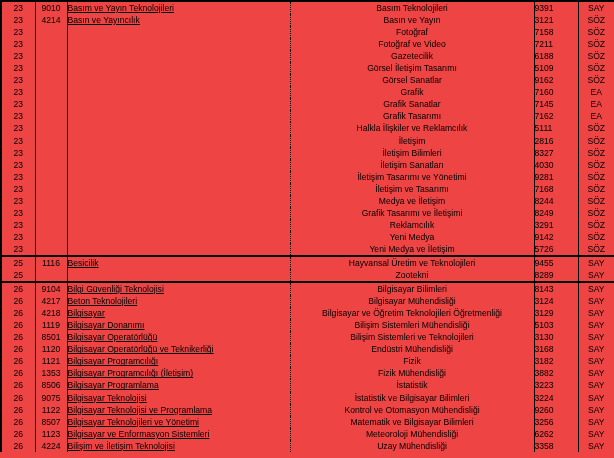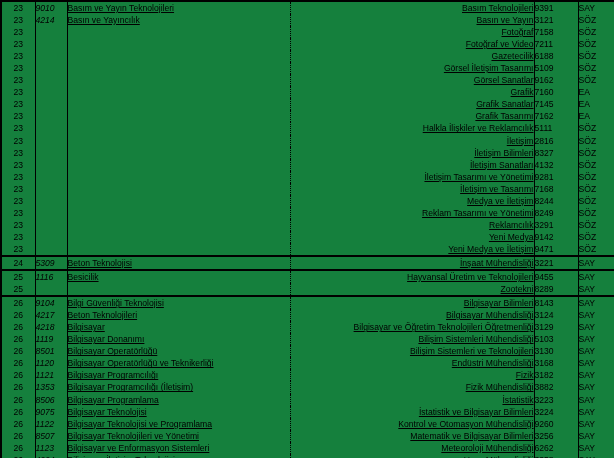--- a/index.html
+++ b/index.html
@@ -4,21 +4,21 @@
 <style>
   html, body {
     margin: 0;
     padding: 0;
     background: #ffffff;
   }
   .page {
     width: 614px;
     height: 458px;
     overflow: hidden;
-    background: #15803d;
+    background: #ef4444;
     position: relative;
   }
   table.conv {
     border-collapse: collapse;
     table-layout: fixed;
     width: 614px;
     font-family: "Liberation Sans", sans-serif;
     font-size: 8.6px;
     color: #000000;
     border-top: 2px solid #000;
@@ -35,25 +35,25 @@
   }
   
   col.w0 { width: 34px; }
   col.w1 { width: 32px; }
   col.w2 { width: 223px; }
   col.w3 { width: 244px; }
   col.w4 { width: 44px; }
   col.w5 { width: 37px; }
   
   td.c0 { text-align: center; border-right: 1.5px solid #000; }
-  td.c1 { border-right: 1.5px solid #000; font-style: italic; }
+  td.c1 { text-align: center; border-right: 1.5px solid #000; }
   td.c2 { text-align: left; padding-left: 4px; border-right: 1px dotted #000; text-decoration: underline; }
-  td.c3 { text-align: right; padding-left: 4px; border-right: 1.5px solid #000; text-decoration: underline; }
+  td.c3 { text-align: center; padding-left: 4px; border-right: 1.5px solid #000; }
   td.c4 { border-right: 1.5px solid #000; }
-  td.c5 { text-align: left; }
+  td.c5 { text-align: center; }
   tr.group-end td { border-bottom: 2px solid #000; }
 </style>
 </head>
 <body>
 
 <div class="page">
   <table class="conv">
     <colgroup>
       <col class="w0">
         <col class="w1">
@@ -165,21 +165,21 @@
           <td class="c2"></td>
           <td class="c3">İletişim Bilimleri</td>
           <td class="c4">8327</td>
           <td class="c5">SÖZ</td>
         </tr>
         <tr>
           <td class="c0">23</td>
           <td class="c1"></td>
           <td class="c2"></td>
           <td class="c3">İletişim Sanatları</td>
-          <td class="c4">4132</td>
+          <td class="c4">4030</td>
           <td class="c5">SÖZ</td>
         </tr>
         <tr>
           <td class="c0">23</td>
           <td class="c1"></td>
           <td class="c2"></td>
           <td class="c3">İletişim Tasarımı ve Yönetimi</td>
           <td class="c4">9281</td>
           <td class="c5">SÖZ</td>
         </tr>
@@ -196,21 +196,21 @@
           <td class="c1"></td>
           <td class="c2"></td>
           <td class="c3">Medya ve İletişim</td>
           <td class="c4">8244</td>
           <td class="c5">SÖZ</td>
         </tr>
         <tr>
           <td class="c0">23</td>
           <td class="c1"></td>
           <td class="c2"></td>
-          <td class="c3">Reklam Tasarımı ve Yönetimi</td>
+          <td class="c3">Grafik Tasarımı ve İletişimi</td>
           <td class="c4">8249</td>
           <td class="c5">SÖZ</td>
         </tr>
         <tr>
           <td class="c0">23</td>
           <td class="c1"></td>
           <td class="c2"></td>
           <td class="c3">Reklamcılık</td>
           <td class="c4">3291</td>
           <td class="c5">SÖZ</td>
@@ -221,30 +221,22 @@
           <td class="c2"></td>
           <td class="c3">Yeni Medya</td>
           <td class="c4">9142</td>
           <td class="c5">SÖZ</td>
         </tr>
         <tr class="group-end">
           <td class="c0">23</td>
           <td class="c1"></td>
           <td class="c2"></td>
           <td class="c3">Yeni Medya ve İletişim</td>
-          <td class="c4">9471</td>
-          <td class="c5">SÖZ</td>
-        </tr>
-        <tr class="group-end">
-          <td class="c0">24</td>
-          <td class="c1">5309</td>
-          <td class="c2">Beton Teknolojisi</td>
-          <td class="c3">İnşaat Mühendisliği</td>
-          <td class="c4">3221</td>
-          <td class="c5">SAY</td>
+          <td class="c4">5726</td>
+          <td class="c5">SÖZ</td>
         </tr>
         <tr>
           <td class="c0">25</td>
           <td class="c1">1116</td>
           <td class="c2">Besicilik</td>
           <td class="c3">Hayvansal Üretim ve Teknolojileri</td>
           <td class="c4">9455</td>
           <td class="c5">SAY</td>
         </tr>
         <tr class="group-end">

